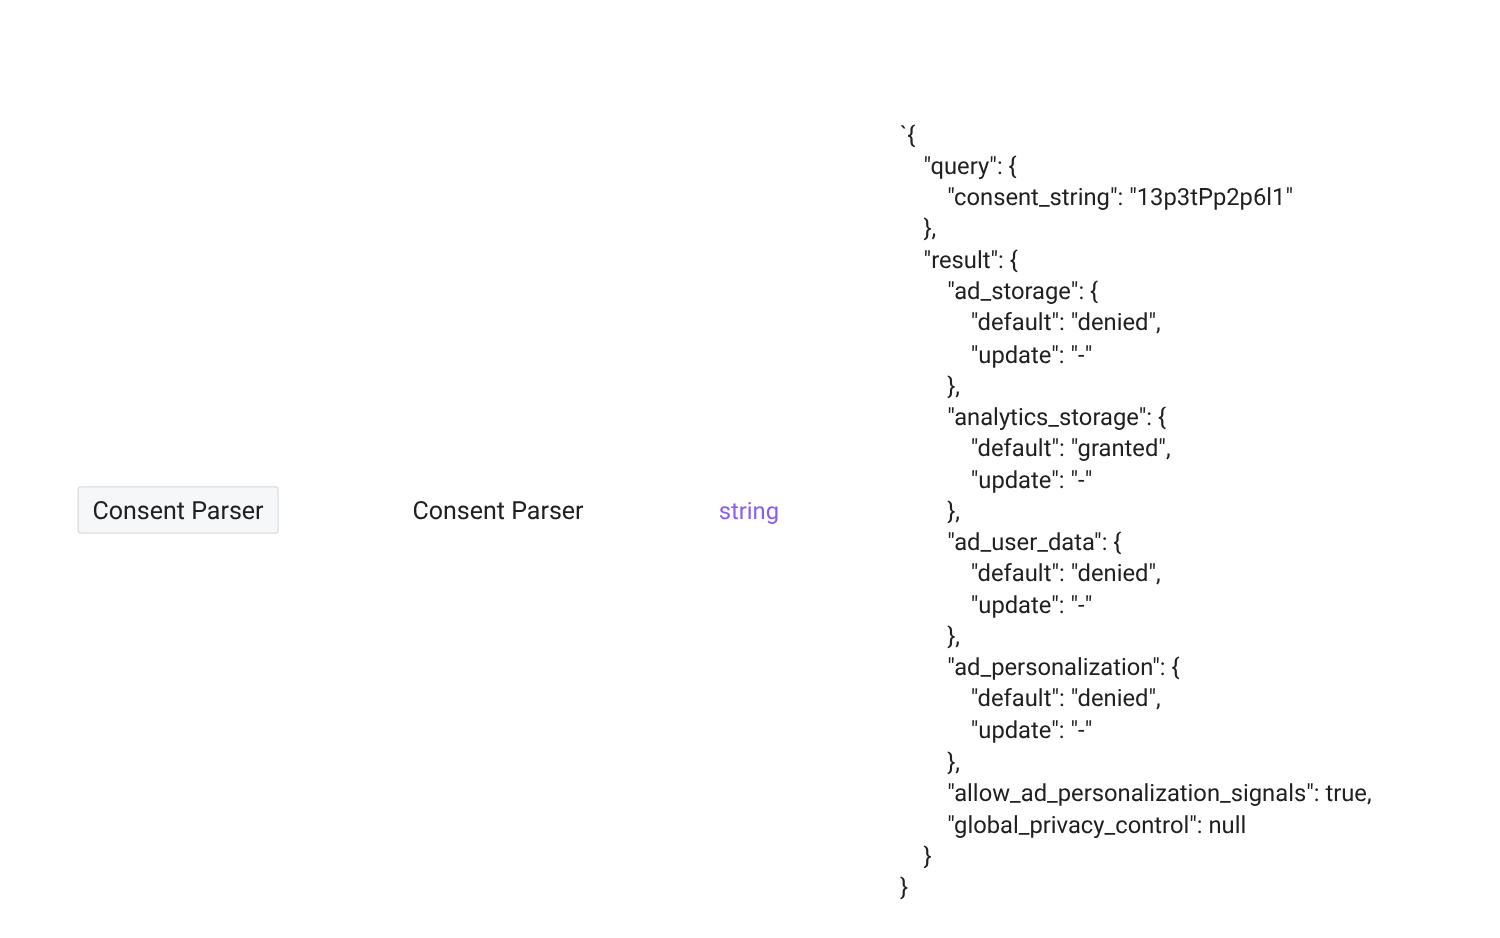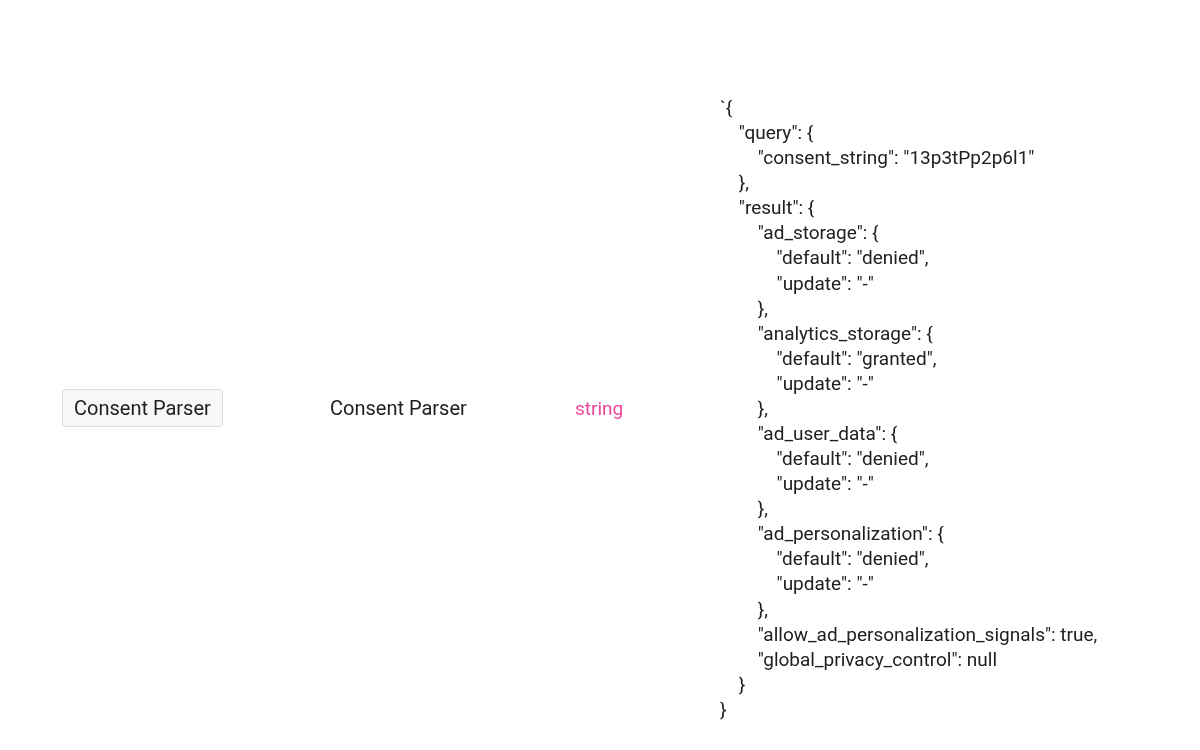--- a/index.html
+++ b/index.html
@@ -46,21 +46,21 @@
       font-size: 20px;
       color: #202020;
       line-height: 1.2;
     }
     .label {
       font-size: 20px;
       color: #202020;
     }
     .type {
       font-size: 19px;
-      color: #ec4899;
+      color: #8b5cf6;
     }
     .code {
       white-space: pre;
       font-size: 19px;
       line-height: 1.32;
       color: #202020;
       font-family: -apple-system, BlinkMacSystemFont, "Segoe UI", Roboto, Helvetica, Arial, sans-serif;
       letter-spacing: 0;
     }
   </style>

